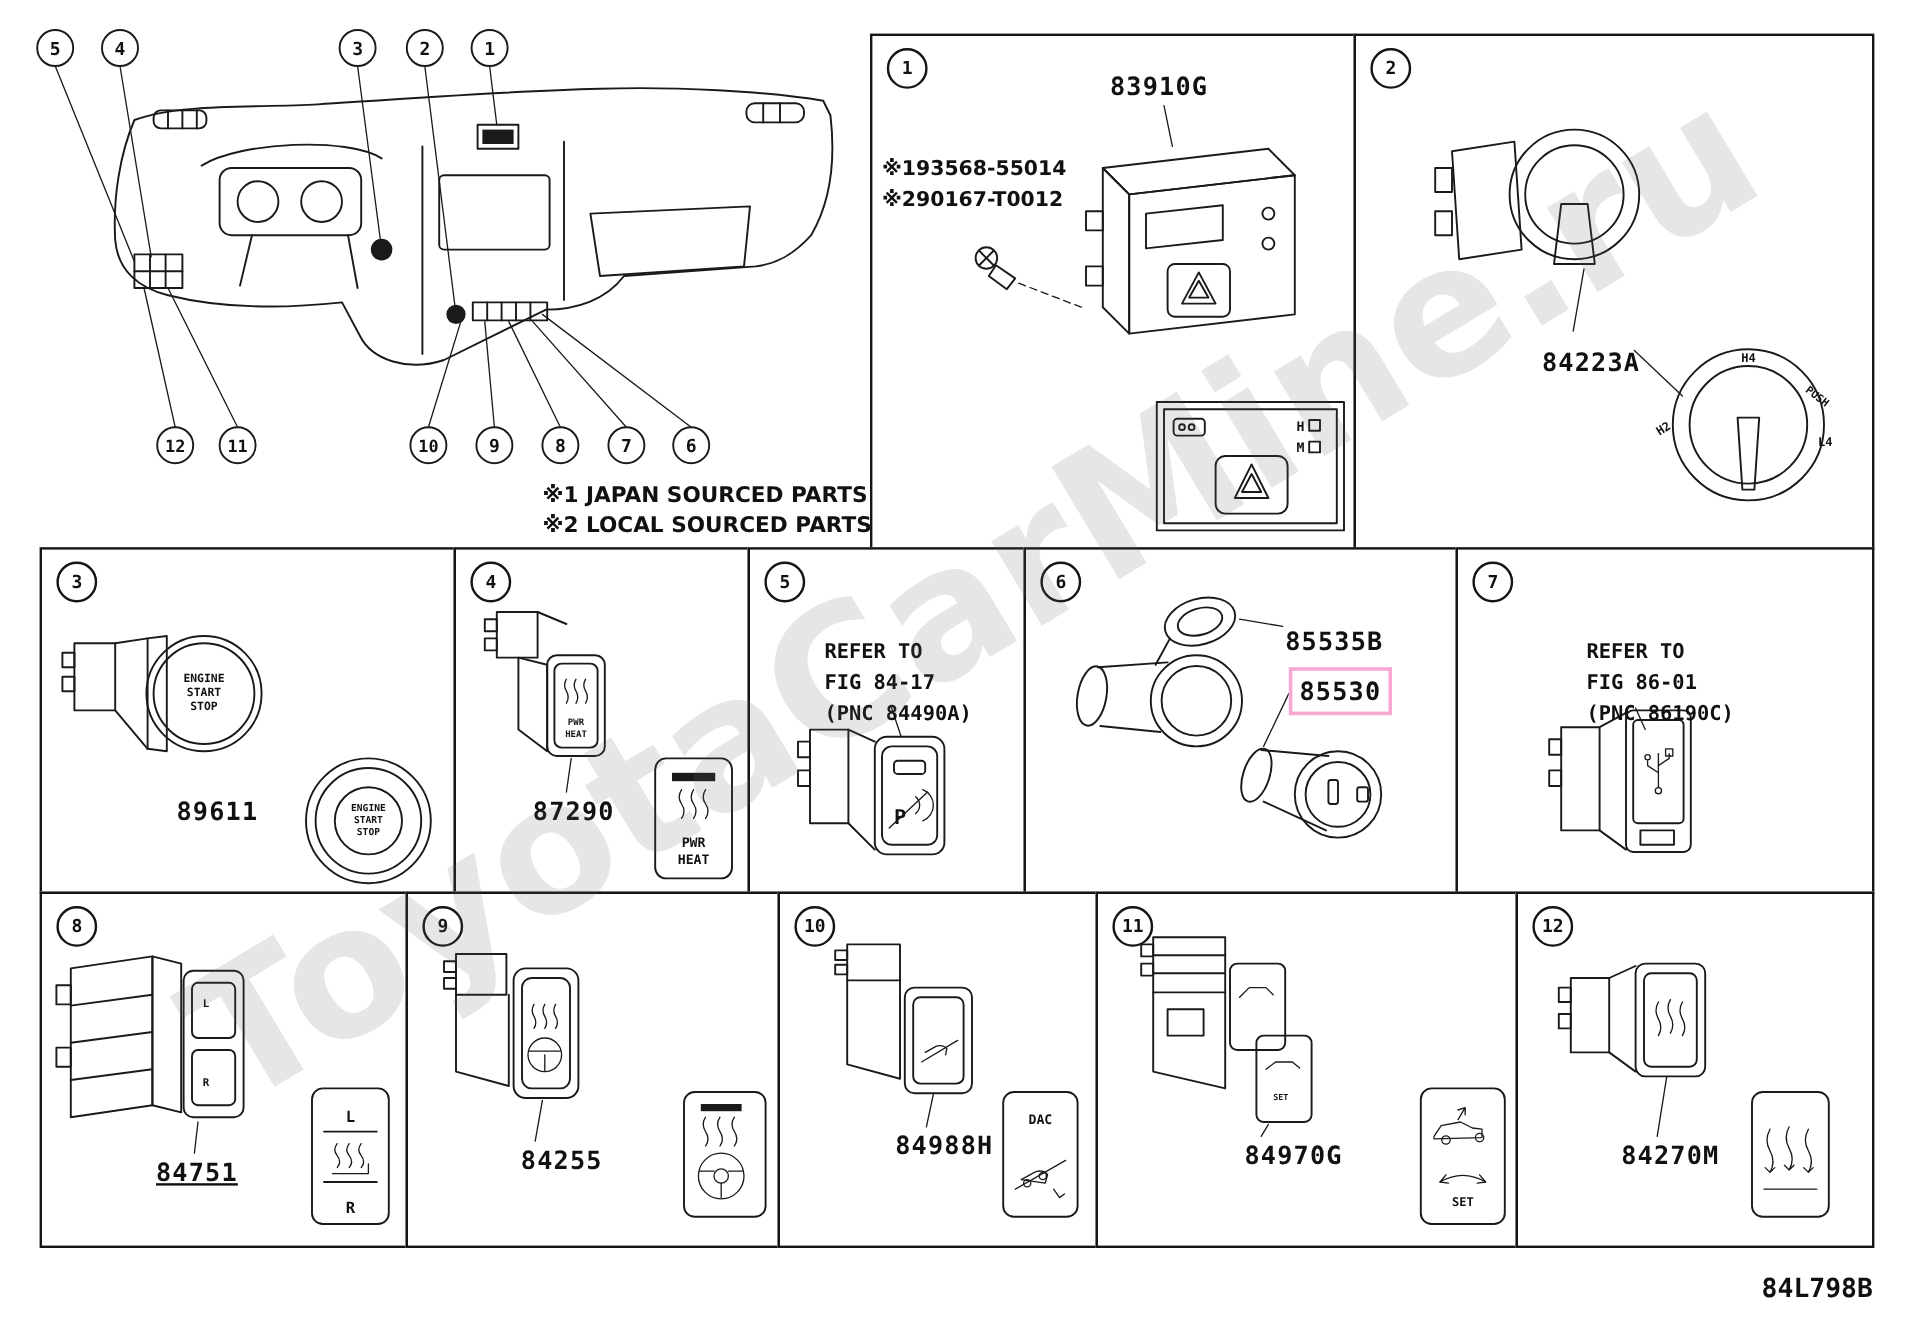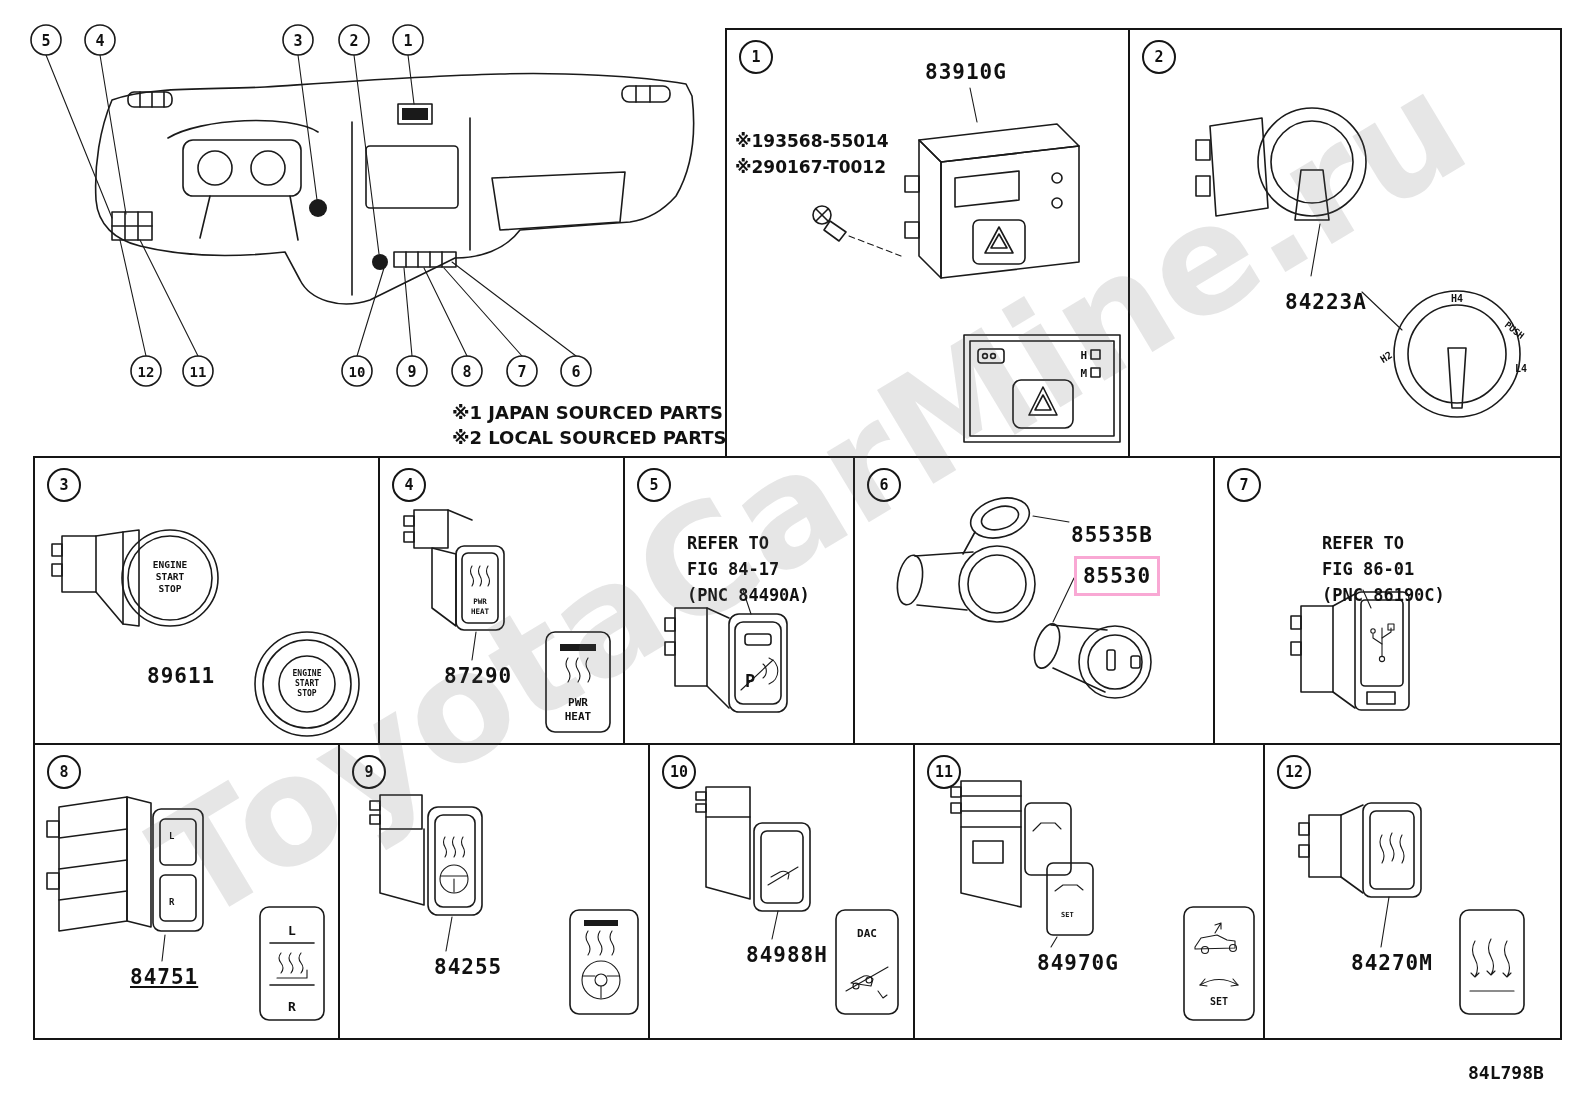--- a/index.html
+++ b/index.html
@@ -10,21 +10,21 @@
            border-radius:50%;display:flex;align-items:center;justify-content:center;
            font-size:15px;font-weight:bold;background:#fff;z-index:3;}
   .part{position:absolute;font-size:21px;font-weight:bold;letter-spacing:1px;white-space:nowrap;z-index:3;}
   .refer{position:absolute;font-size:17px;font-weight:bold;line-height:26px;white-space:nowrap;z-index:3;margin-top:24px;}
   .refs{position:absolute;font-size:17px;font-weight:bold;line-height:26px;white-space:nowrap;z-index:3;
         font-family:"DejaVu Sans","DejaVu Sans Mono",sans-serif;}
   .hlbox{position:absolute;border:3px solid #f9a8d4;display:flex;align-items:center;justify-content:center;
          font-size:21px;font-weight:bold;letter-spacing:1px;background:#fff;z-index:3;}
   .notes{position:absolute;left:452px;top:400px;font-size:18px;font-weight:bold;line-height:25px;z-index:3;
          font-family:"DejaVu Sans","DejaVu Sans Mono",sans-serif;}
-  .code{position:absolute;left:1468px;top:1062px;font-size:18px;font-weight:bold;z-index:3;text-align:right;}
+  .code{position:absolute;left:1468px;top:1062px;font-size:22px;font-weight:bold;z-index:3;text-align:right;}
   .watermark{position:absolute;left:-70px;top:410px;width:1760px;text-align:center;font-size:150px;
              font-weight:bold;font-family:"DejaVu Sans",sans-serif;color:rgba(100,100,100,0.16);
              transform:rotate(-31deg);white-space:nowrap;pointer-events:none;z-index:10;}
   svg{position:absolute;left:0;top:0;z-index:1;}
   .ln{fill:none;stroke:#1a1a1a;stroke-width:1.6;stroke-linejoin:round;stroke-linecap:round;}
   .ln2{fill:none;stroke:#1a1a1a;stroke-width:1.1;stroke-linejoin:round;stroke-linecap:round;}
   .fl{fill:#1a1a1a;stroke:none;}
   svg text{fill:#111;stroke:none;font-family:"DejaVu Sans Mono",monospace;font-weight:bold;}
 </style>
 </head>

